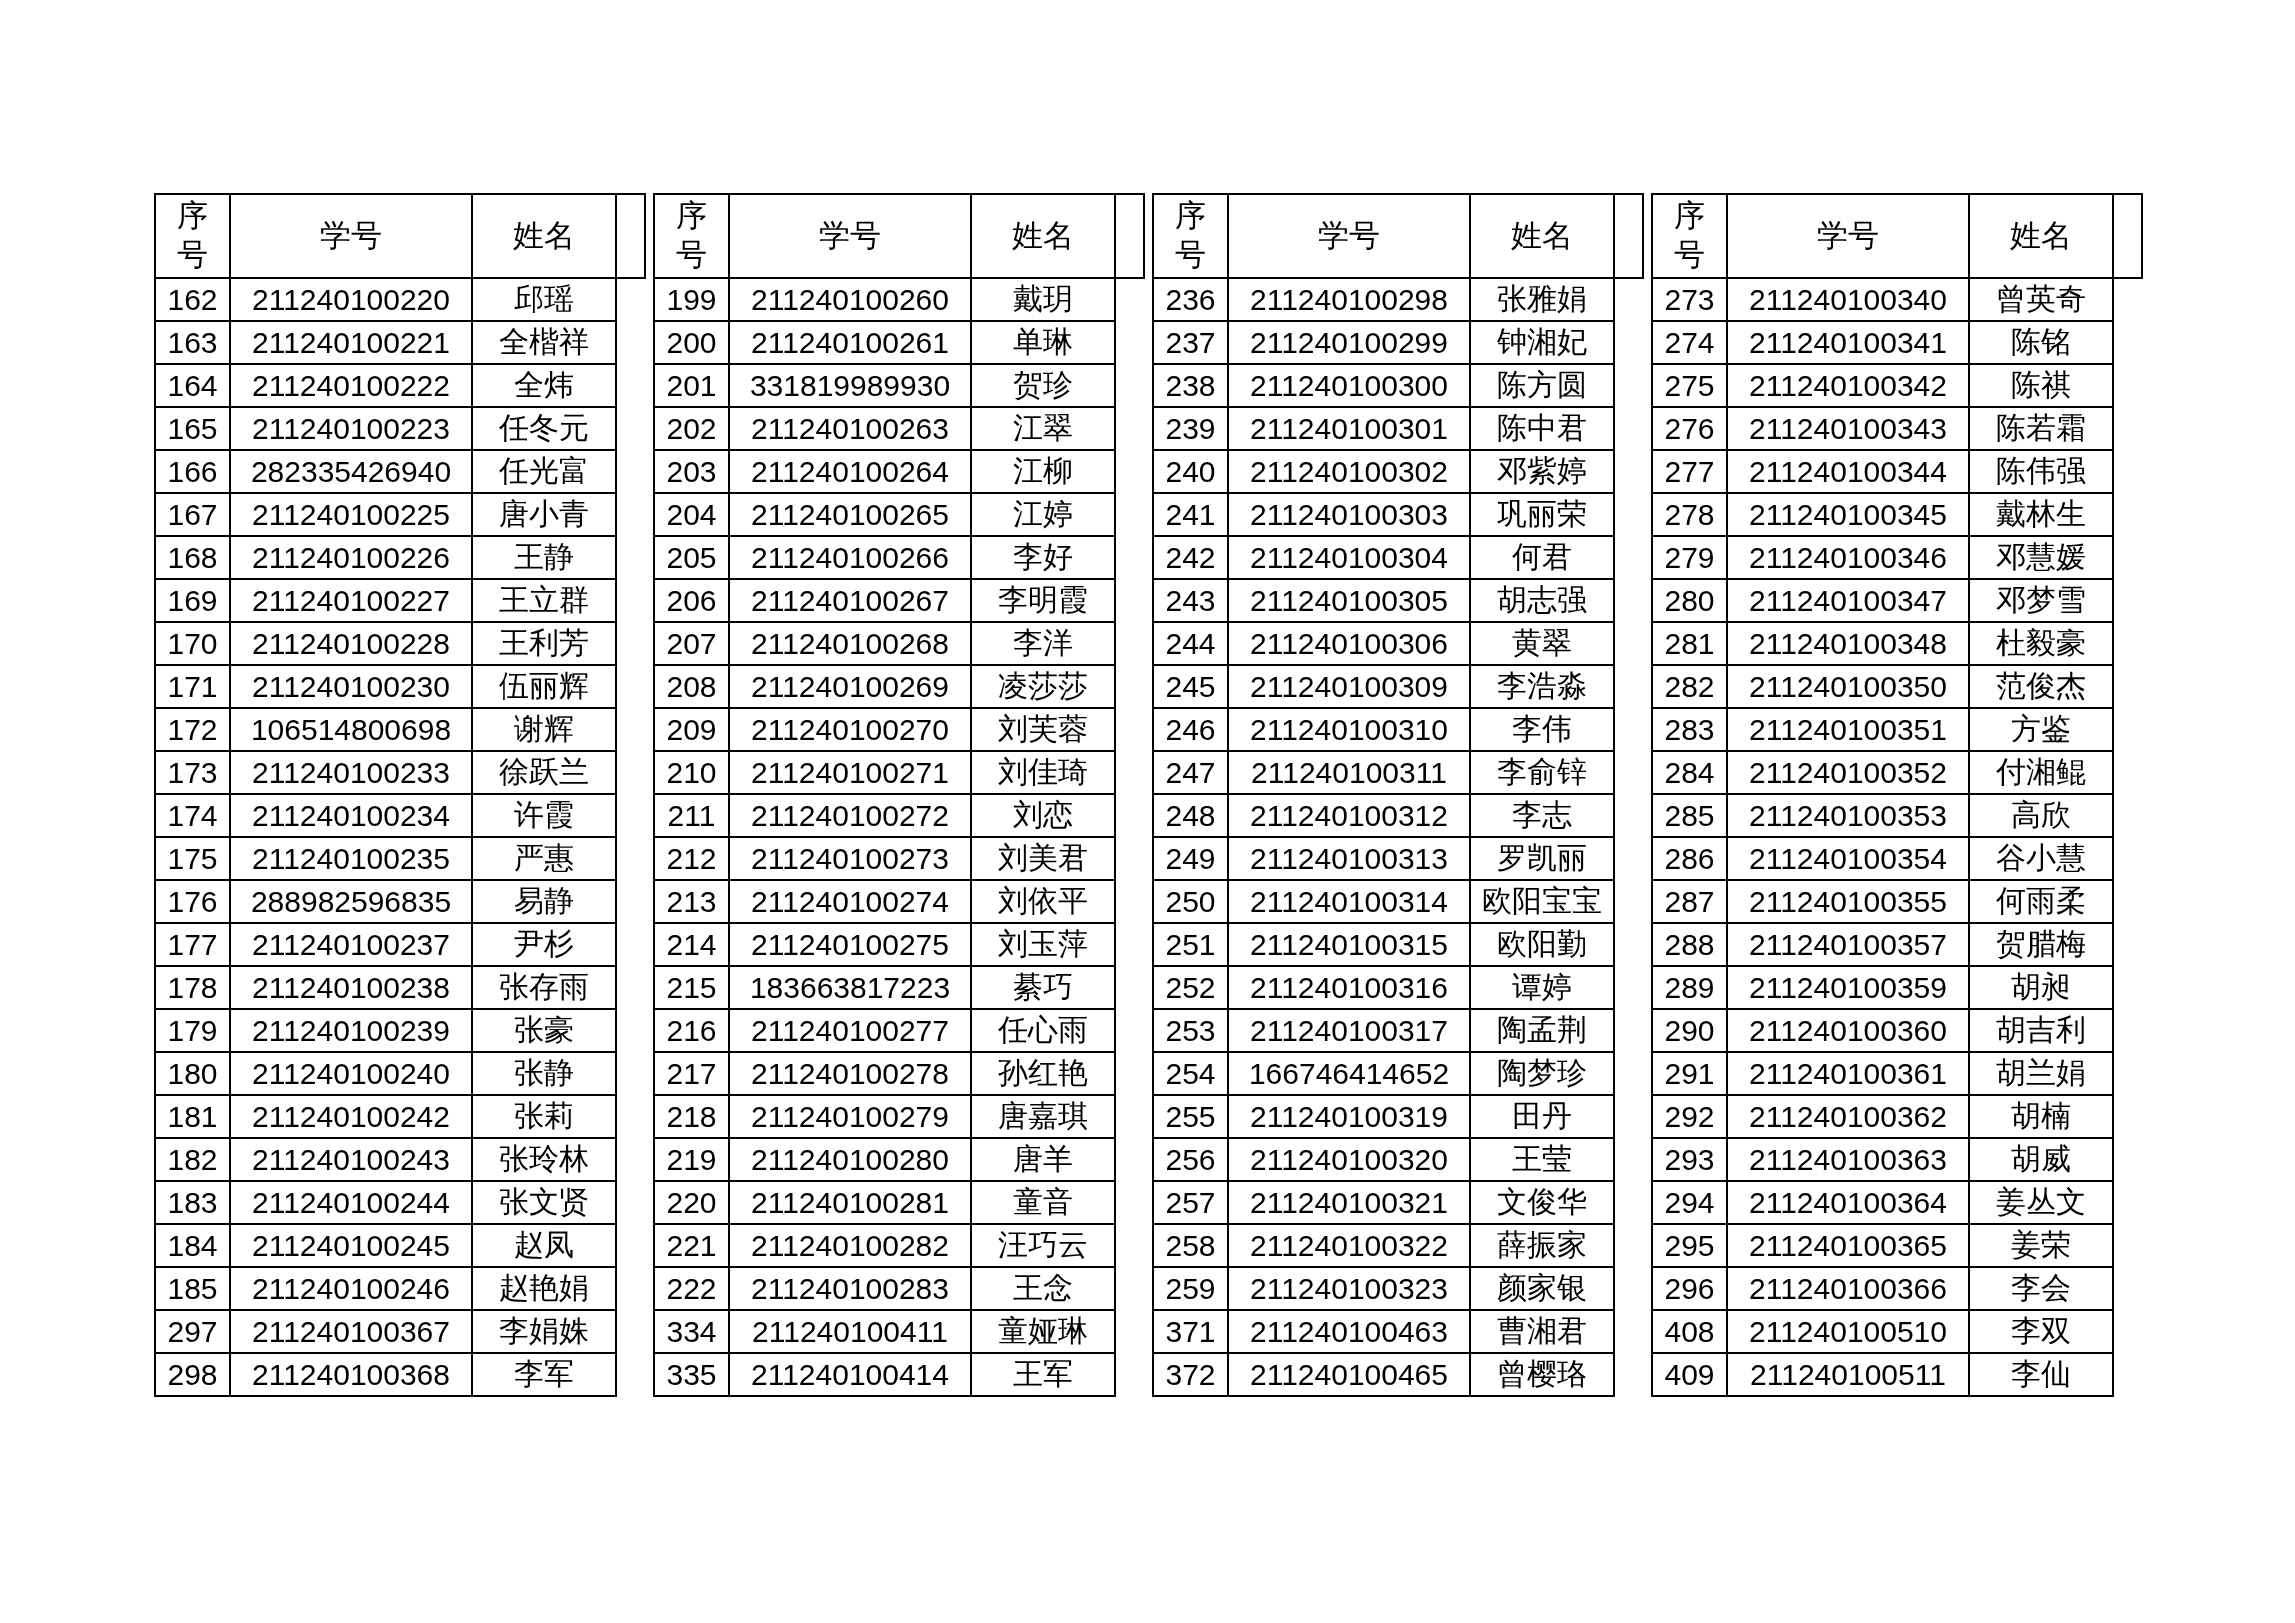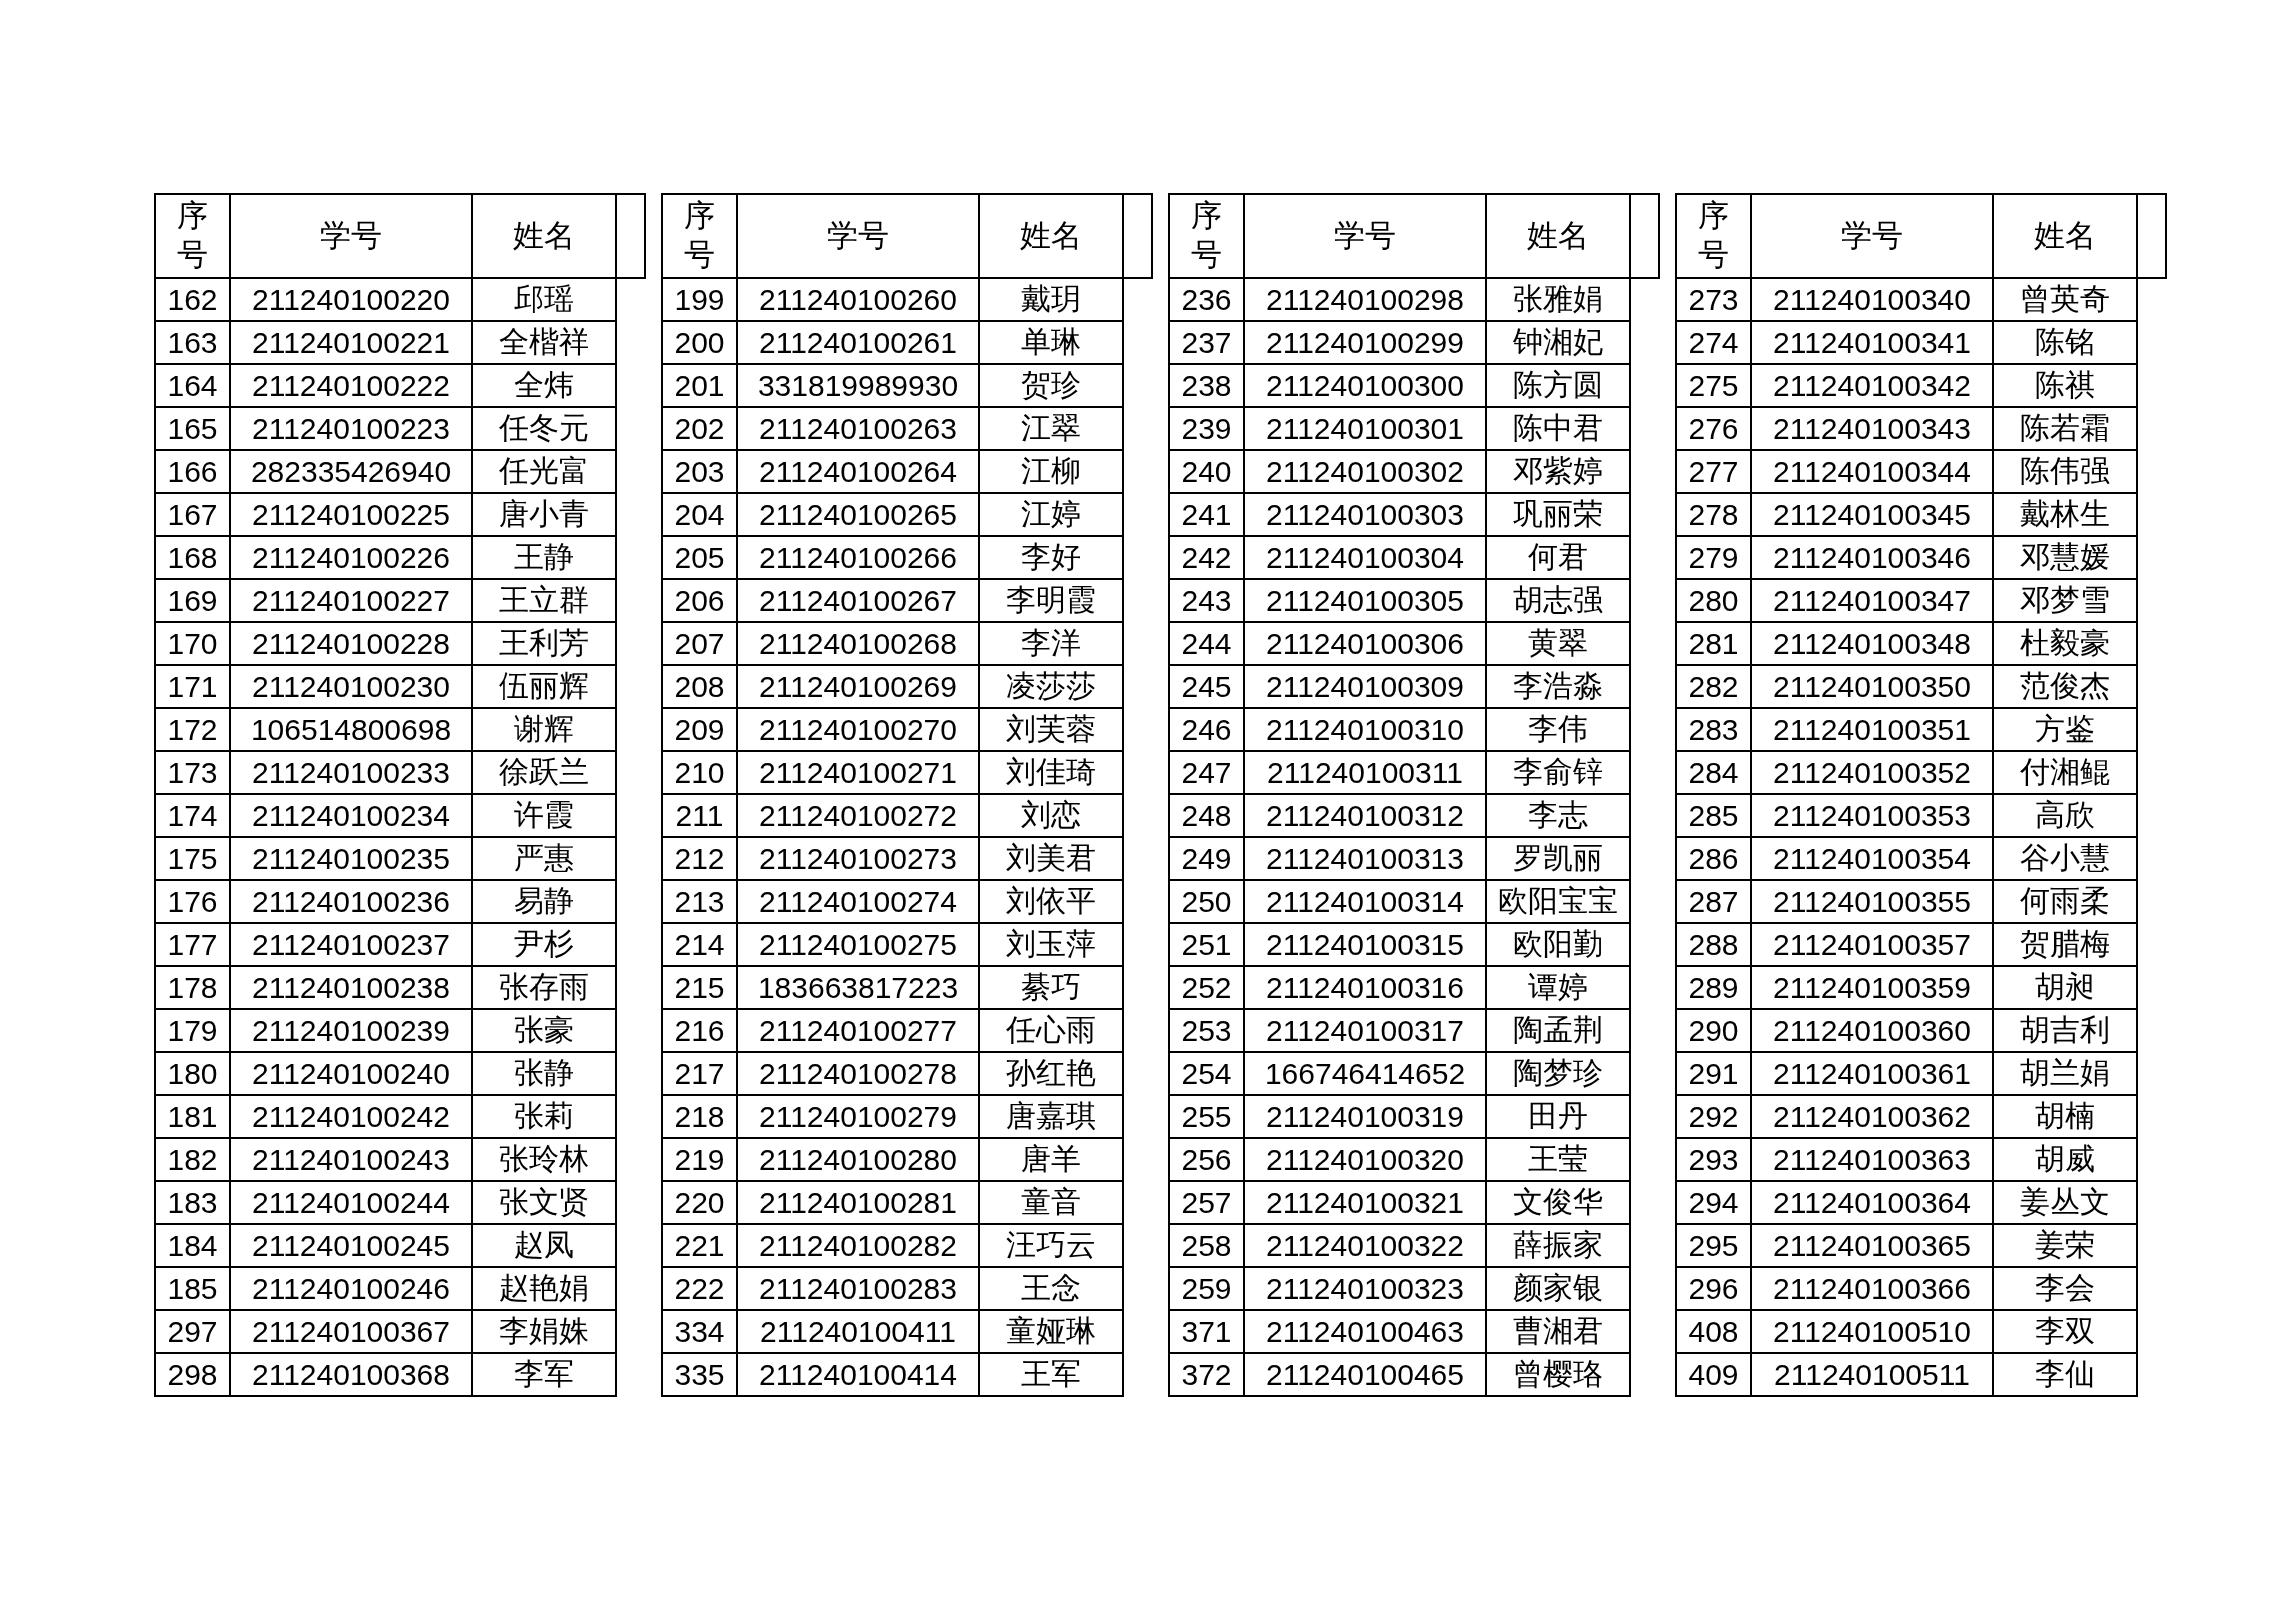--- a/index.html
+++ b/index.html
@@ -12,21 +12,21 @@
     width: 2295px;
     height: 1623px;
     position: relative;
     color: #000;
   }
   .tables-row {
     position: absolute;
     left: 154px;
     top: 193px;
     display: flex;
-    gap: 15px;
+    gap: 7px;
   }
   table.roster {
     border-collapse: collapse;
     table-layout: fixed;
     background: #fff;
   }
   table.roster col.c-seq  { width: 75px; }
   table.roster col.c-id   { width: 242px; }
   table.roster col.c-name { width: 144px; }
   table.roster col.c-gap  { width: 29px;  }
@@ -150,21 +150,21 @@
           <td class="id-cell">211240100234</td>
           <td class="name-cell">许霞</td>
         </tr>
         <tr>
           <td class="seq-cell">175</td>
           <td class="id-cell">211240100235</td>
           <td class="name-cell">严惠</td>
         </tr>
         <tr>
           <td class="seq-cell">176</td>
-          <td class="id-cell">211240100236</td>
+          <td class="id-cell">288982596835</td>
           <td class="name-cell">易静</td>
         </tr>
         <tr>
           <td class="seq-cell">177</td>
           <td class="id-cell">211240100237</td>
           <td class="name-cell">尹杉</td>
         </tr>
         <tr>
           <td class="seq-cell">178</td>
           <td class="id-cell">211240100238</td>

